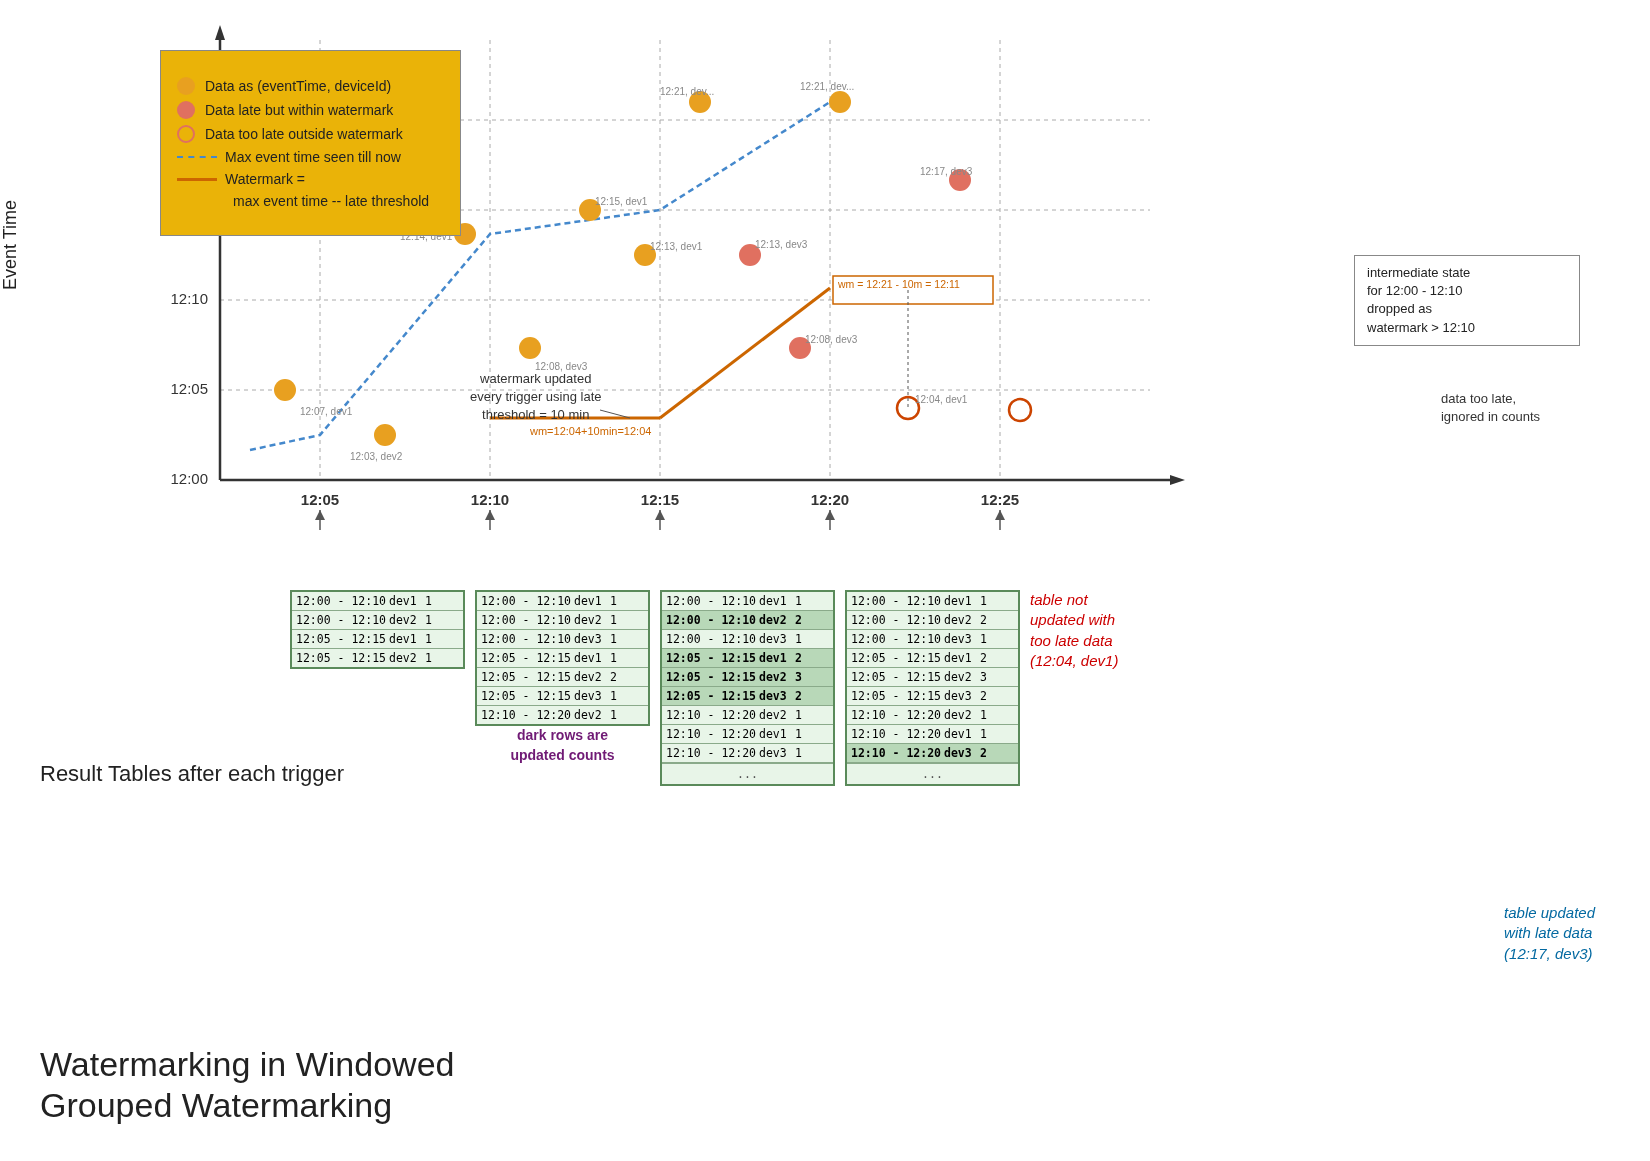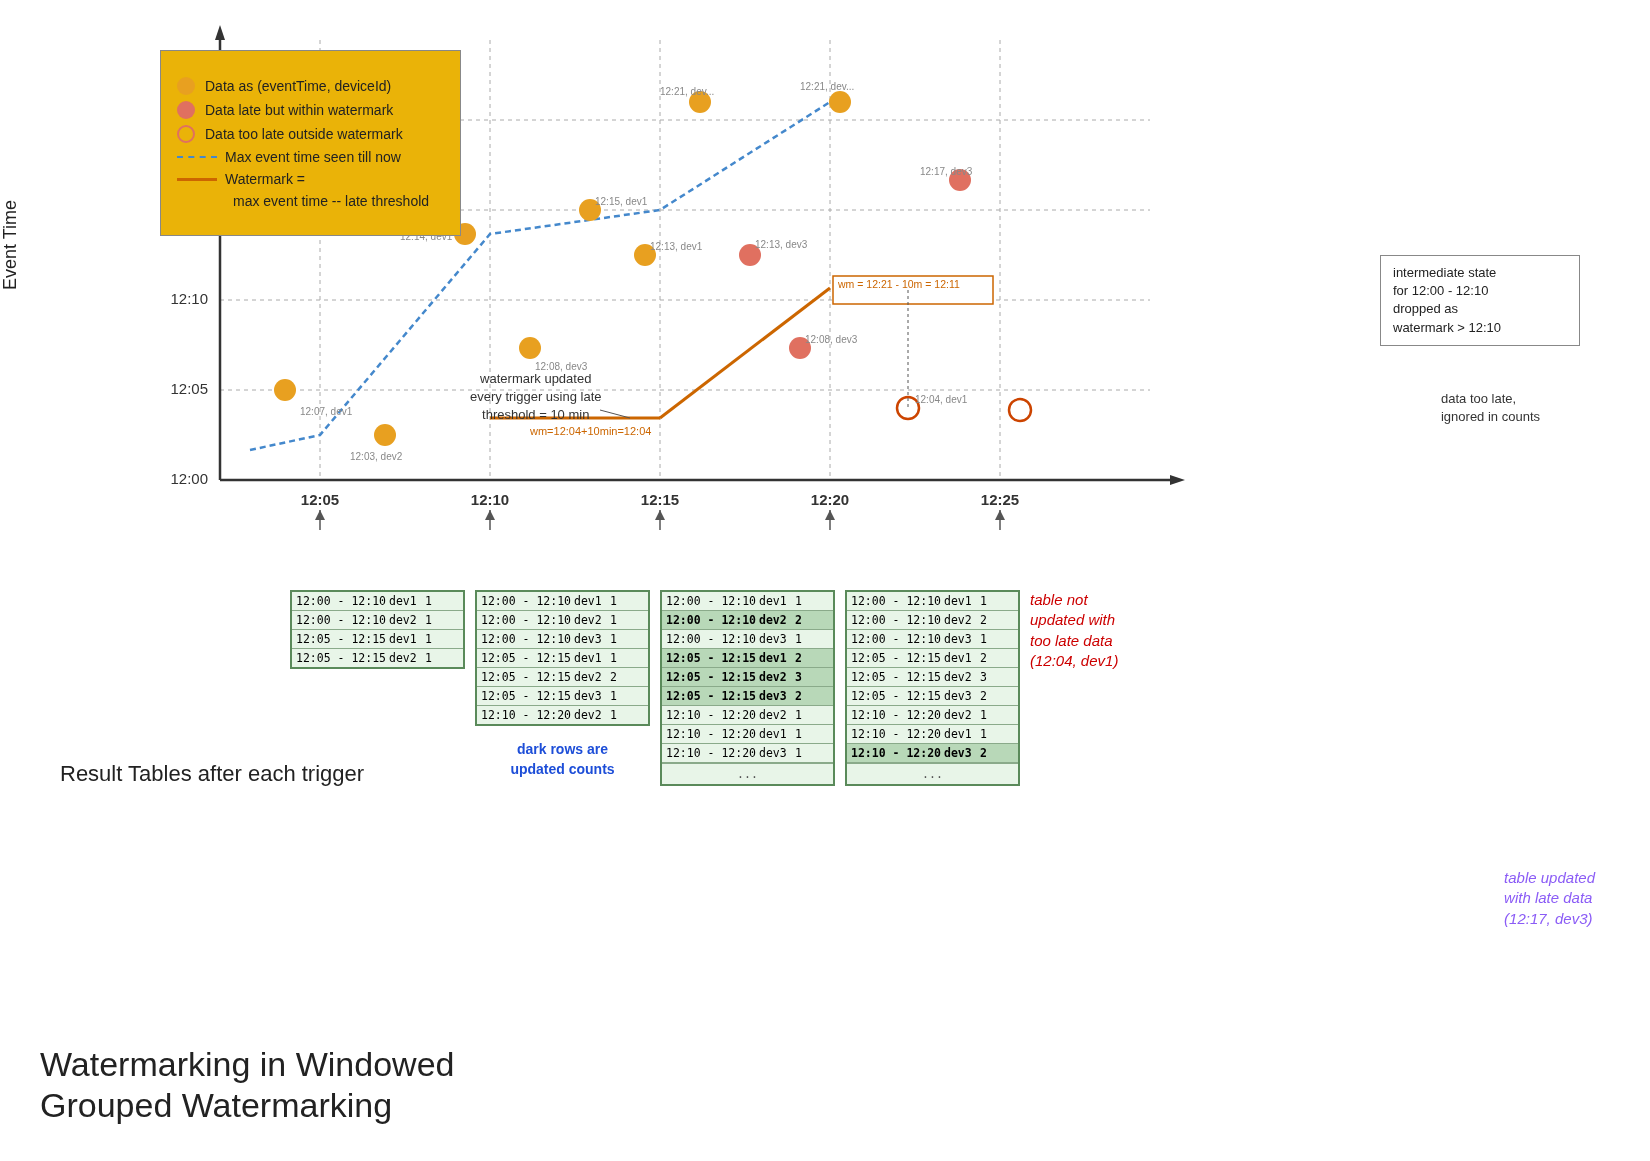--- a/index.html
+++ b/index.html
@@ -100,21 +100,20 @@
       font-weight: 300;
       color: #222;
       line-height: 1.3;
     }
     .result-tables-label {
       position: absolute;
       font-size: 22px;
       font-weight: 300;
       color: #222;
       line-height: 1.3;
-      margin-left: 20px;
     }
   </style>
 </head>
 <body>
 
 <div class="main-container">
 
   <div class="axis-y-label">Event Time</div>
 
   <svg class="chart-svg" style="position:absolute; left:100px; top:20px;" width="1150" height="520" viewBox="0 0 1150 520">
@@ -238,21 +237,21 @@
     <div class="legend-item">
       <div style="width:48px; margin-right:8px; flex-shrink:0;"></div>
       <span>max event time -- late threshold</span>
     </div>
   </div>
 
   <div style="position:absolute; top:370px; left:470px; font-size:13px; color:#333; text-align:center; line-height:1.4;">
     watermark updated<br>every trigger using late<br>threshold = 10 min
   </div>
 
-  <div class="annotation-box" style="position:absolute; top:255px; right:70px; width:200px; text-align:left;">
+  <div class="annotation-box" style="position:absolute; top:255px; right:70px; width:226px; text-align:left;">
     intermediate state<br>for 12:00 - 12:10<br>dropped as<br>watermark &gt; 12:10
   </div>
 
   <div style="position:absolute; top:390px; right:110px; font-size:13px; color:#333; text-align:left; line-height:1.4;">
     data too late,<br>ignored in counts
   </div>
 
 
   <div class="result-tables-label" style="position:absolute; top:760px; left:40px; font-size:22px; font-weight:300; color:#222;">
     Result Tables after each trigger
@@ -317,21 +316,21 @@
             <span style="width:36px;">dev3</span>
             <span>1</span>
         </div>
         <div style="display:flex; padding:2px 4px;">
           <span style="width:93px;">12:10 - 12:20</span>
             <span style="width:36px;">dev2</span>
             <span>1</span>
         </div>
       </div>
 
-      <div style="margin-top:14px; font-size:14px; font-weight:700; color:#1d4ed8; text-align:center; line-height:1.4;">
+      <div style="margin-top:0; font-size:14px; font-weight:700; color:#701a75; text-align:center; line-height:1.4;">
         dark rows are<br>updated counts
       </div>
     </div>
 
     <div style="display:flex; flex-direction:column; align-items:center;">
       <div style="border:2px solid #5a8a5a; background:#e8f5e8; font-size:11.5px; font-family:monospace; min-width:175px;">
         <div style="display:flex; border-bottom:1px solid #8aaa8a; padding:2px 4px;">
           <span style="width:93px;">12:00 - 12:10</span>
             <span style="width:36px;">dev1</span>
             <span>1</span>
@@ -430,21 +429,21 @@
         <div style="padding:3px 4px; text-align:center; color:#555; border-top:1px solid #8aaa8a;">...</div>
       </div>
     </div>
 
     <div style="margin-top:0px; font-size:15px; color:#cc0000; line-height:1.35; font-style:italic; max-width:170px;">
       table <em>not</em><br>updated with<br>too late data<br>(12:04, dev1)
     </div>
 
   </div>
 
-  <div style="position:absolute; top:868px; right:55px; font-size:15px; color:#8b5cf6; line-height:1.35; font-style:italic; max-width:180px;">
+  <div style="position:absolute; top:903px; right:55px; font-size:15px; color:#0369a1; line-height:1.35; font-style:italic; max-width:180px;">
     table updated<br>with late data<br>(12:17, dev3)
   </div>
 
   <div style="position:absolute; bottom:35px; left:40px; font-size:34px; font-weight:300; color:#222; line-height:1.2;">
     <span>Watermarking</span><strong> in </strong><span>Windowed</span><br>
     <strong>Grouped Watermarking</strong>
   </div>
 
 </div>
 

